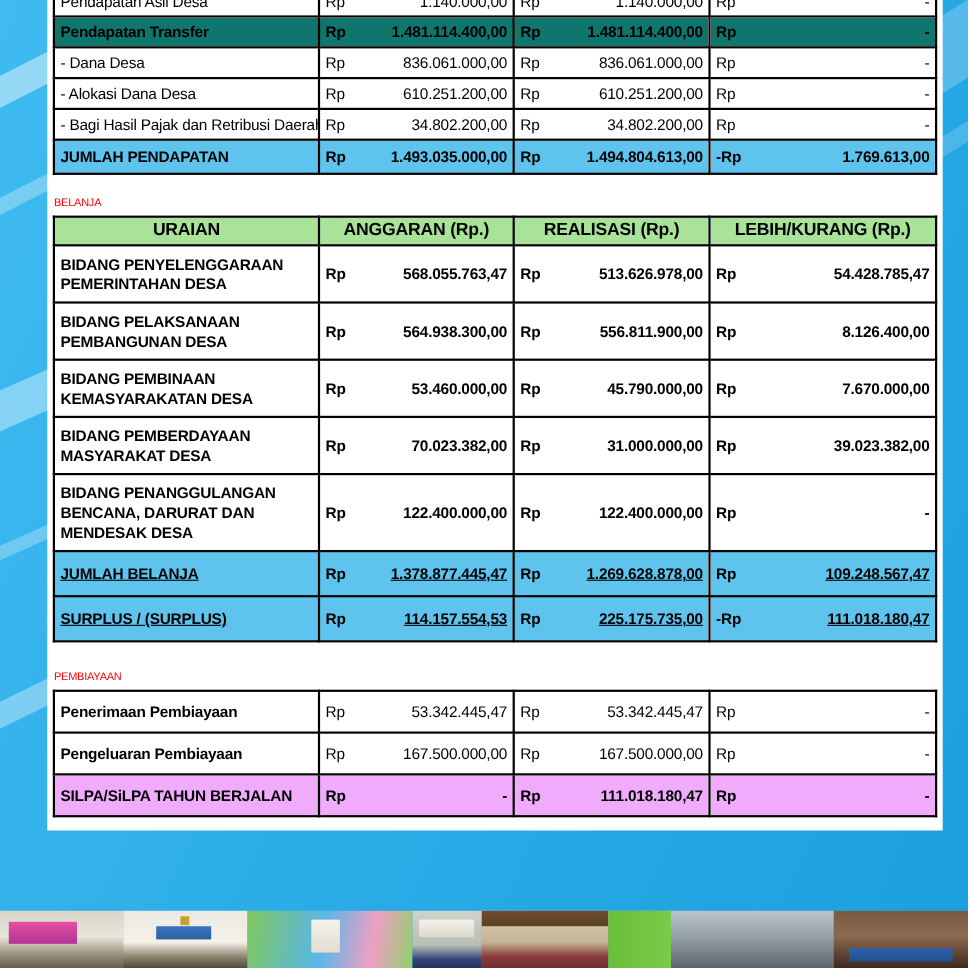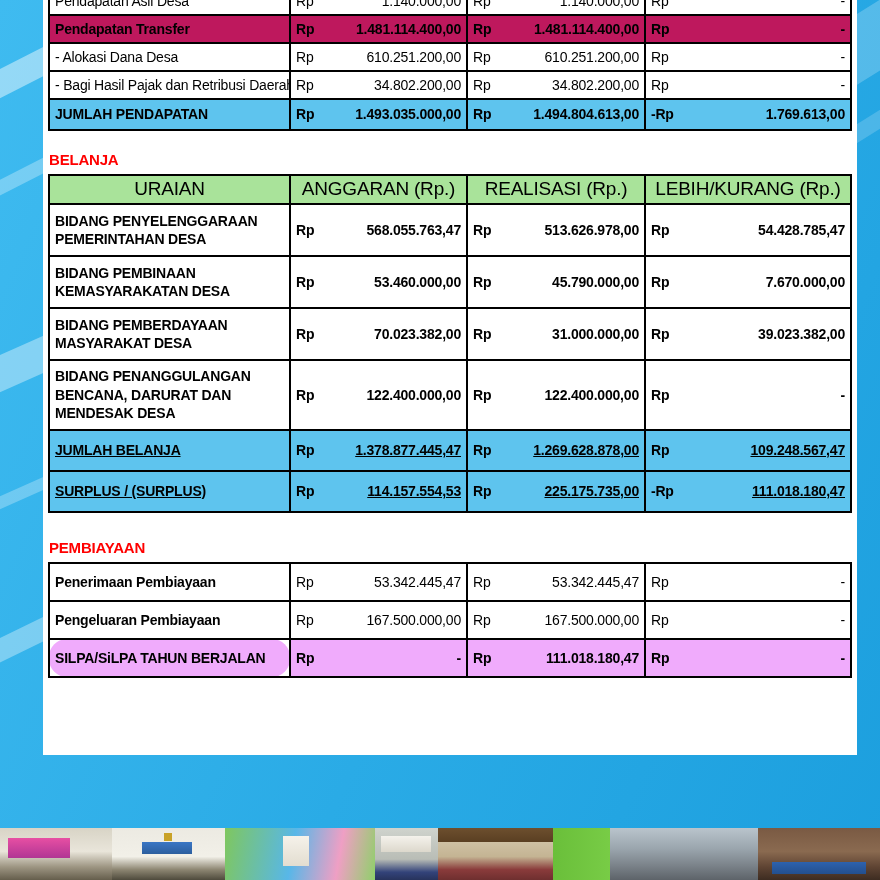--- a/index.html
+++ b/index.html
@@ -28,38 +28,38 @@
   col.c-ang{width:177px;}
   col.c-real{width:178px;}
   col.c-diff{width:206px;}
 
   td{border:2px solid #000;padding:1px 5px;font-size:14px;line-height:1.3;
      vertical-align:middle;overflow:hidden;letter-spacing:-0.2px;}
   .lbl{text-align:left;}
   .money{text-align:right;white-space:nowrap;}
   .money .rp{float:left;}
   tr.bold td{font-weight:bold;}
-  tr.gray td{background:#be185d;}
+  tr.gray td{background:#0f766e;}
   tr.blue td{background:#5ec4ee;}
   tr.yellow td{background:#f0abfc;}
-  tr.ghead td{background:#a9e39a;text-align:center;font-weight:normal;font-size:19px;}
+  tr.ghead td{background:#a9e39a;text-align:center;font-weight:bold;font-size:16px;}
   .t1 td{height:24px;}
   .t1 .lbl{white-space:nowrap;}
   .t1 tr.total td{height:27px;}
   .t2 td{font-weight:bold;}
   .t2 tr.ghead td{height:22px;}
   .t2 tr.r2 td{height:48px;}
   .t2 tr.r3 td{height:66px;}
   .t2 tr.sum td{height:37px;text-decoration:underline;}
   .t3 td{height:34px;}
-  .t3 .lbl{font-weight:bold;border-radius:18px;}
+  .t3 .lbl{font-weight:bold;}
   .t3 tr.bold td{font-weight:bold;}
 
   #tbl-pendapatan{margin-top:-14px;}
-  .sec-heading{color:#ff0000;font-weight:bold;font-size:15px;margin:20px 0 6px 6px;letter-spacing:-0.2px;}
+  .sec-heading{color:#ff0000;font-weight:normal;font-size:10px;margin:20px 0 6px 6px;letter-spacing:-0.2px;}
   .sec-heading.pb{margin-top:26px;}
 
   
   .photos{position:absolute;left:0;bottom:0;width:880px;height:52px;display:flex;}
   .photo{height:100%;flex:0 0 auto;}
   .p1{width:112px;background:
       linear-gradient(#e74fa3,#b13594) no-repeat 8px 10px/62px 20px,
       linear-gradient(180deg,#d8d4c6 0%,#e9e5da 45%,#9d9582 75%,#655e4c 100%);}
   .p2{width:113px;background:
       linear-gradient(#3a76c4,#2c5e9e) no-repeat 30px 14px/50px 12px,
@@ -108,20 +108,26 @@
       <td class="money"><span class="rp">Rp</span><span>1.140.000,00</span></td>
       <td class="money"><span class="rp">Rp</span><span>-</span></td>
     </tr>
     <tr class="gray bold">
       <td class="lbl">Pendapatan Transfer</td>
       <td class="money"><span class="rp">Rp</span><span>1.481.114.400,00</span></td>
       <td class="money"><span class="rp">Rp</span><span>1.481.114.400,00</span></td>
       <td class="money"><span class="rp">Rp</span><span>-</span></td>
     </tr>
     <tr>
+      <td class="lbl">- Dana Desa</td>
+      <td class="money"><span class="rp">Rp</span><span>836.061.000,00</span></td>
+      <td class="money"><span class="rp">Rp</span><span>836.061.000,00</span></td>
+      <td class="money"><span class="rp">Rp</span><span>-</span></td>
+    </tr>
+    <tr>
       <td class="lbl">- Alokasi Dana Desa</td>
       <td class="money"><span class="rp">Rp</span><span>610.251.200,00</span></td>
       <td class="money"><span class="rp">Rp</span><span>610.251.200,00</span></td>
       <td class="money"><span class="rp">Rp</span><span>-</span></td>
     </tr>
     <tr>
       <td class="lbl">- Bagi Hasil Pajak dan Retribusi Daerah</td>
       <td class="money"><span class="rp">Rp</span><span>34.802.200,00</span></td>
       <td class="money"><span class="rp">Rp</span><span>34.802.200,00</span></td>
       <td class="money"><span class="rp">Rp</span><span>-</span></td>
@@ -150,20 +156,26 @@
       <td>REALISASI (Rp.)</td>
       <td>LEBIH/KURANG (Rp.)</td>
     </tr>
     <tr class="r2">
       <td class="lbl">BIDANG PENYELENGGARAAN PEMERINTAHAN DESA</td>
       <td class="money"><span class="rp">Rp</span><span>568.055.763,47</span></td>
       <td class="money"><span class="rp">Rp</span><span>513.626.978,00</span></td>
       <td class="money"><span class="rp">Rp</span><span>54.428.785,47</span></td>
     </tr>
     <tr class="r2">
+      <td class="lbl">BIDANG PELAKSANAAN PEMBANGUNAN DESA</td>
+      <td class="money"><span class="rp">Rp</span><span>564.938.300,00</span></td>
+      <td class="money"><span class="rp">Rp</span><span>556.811.900,00</span></td>
+      <td class="money"><span class="rp">Rp</span><span>8.126.400,00</span></td>
+    </tr>
+    <tr class="r2">
       <td class="lbl">BIDANG PEMBINAAN KEMASYARAKATAN DESA</td>
       <td class="money"><span class="rp">Rp</span><span>53.460.000,00</span></td>
       <td class="money"><span class="rp">Rp</span><span>45.790.000,00</span></td>
       <td class="money"><span class="rp">Rp</span><span>7.670.000,00</span></td>
     </tr>
     <tr class="r2">
       <td class="lbl">BIDANG PEMBERDAYAAN MASYARAKAT DESA</td>
       <td class="money"><span class="rp">Rp</span><span>70.023.382,00</span></td>
       <td class="money"><span class="rp">Rp</span><span>31.000.000,00</span></td>
       <td class="money"><span class="rp">Rp</span><span>39.023.382,00</span></td>

